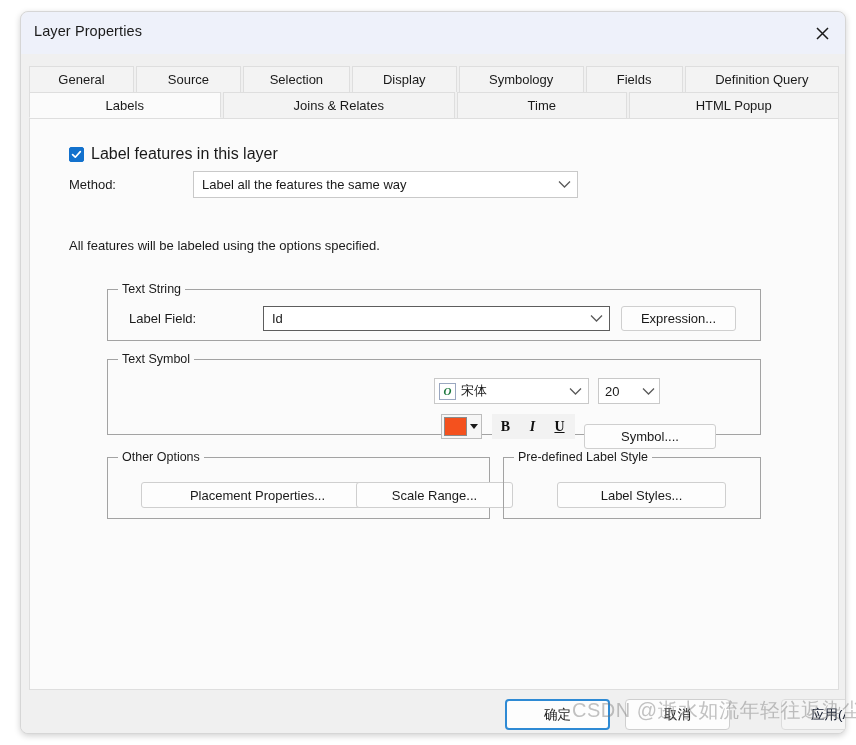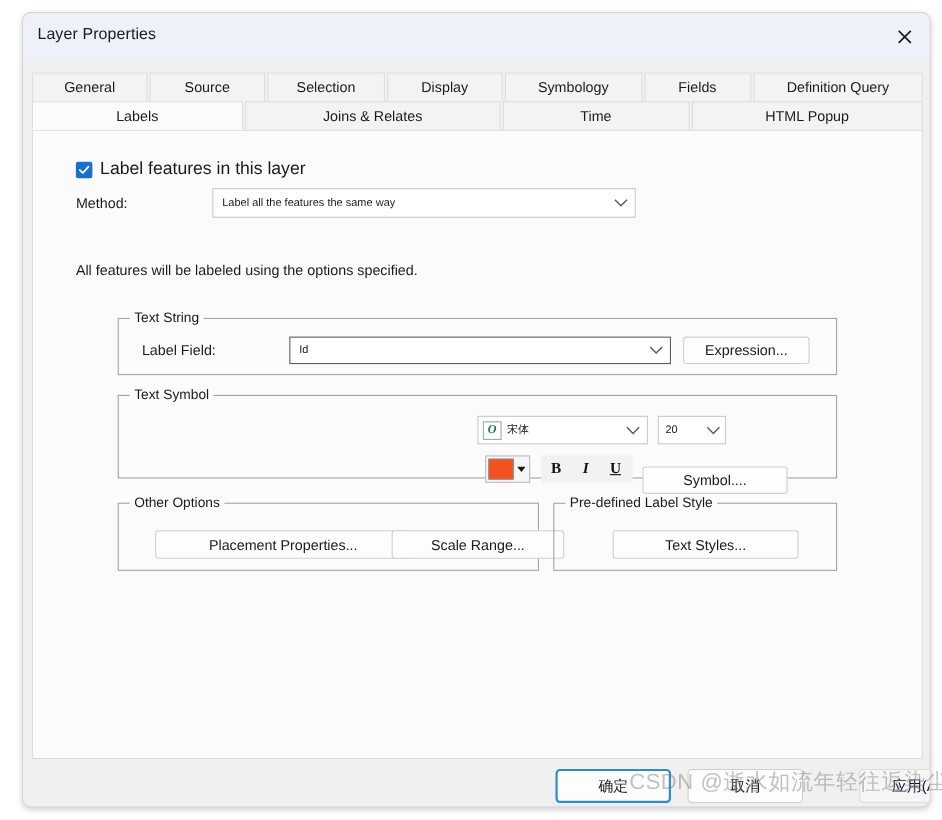--- a/index.html
+++ b/index.html
@@ -145,21 +145,21 @@
     border: 1px solid #c9c9c9;
     box-sizing: border-box;
     display: flex;
     align-items: center;
     cursor: pointer;
     position: relative;
   }
   .combo .combo-text {
     flex: 1;
     padding-left: 8px;
-    font-size: 10px;
+    font-size: 13px;
     color: #1a1a1a;
     white-space: nowrap;
     overflow: hidden;
   }
   .chev {
     width: 26px;
     display: flex;
     align-items: center;
     justify-content: center;
   }
@@ -522,21 +522,21 @@
     </div>
 
     <div class="group g-otheroptions">
       <div class="group-title">Other Options</div>
       <div class="btn placement-btn">Placement Properties...</div>
       <div class="btn scale-btn">Scale Range...</div>
     </div>
 
     <div class="group g-predefined">
       <div class="group-title">Pre-defined Label Style</div>
-      <div class="btn labelstyles-btn">Text Styles...</div>
+      <div class="btn labelstyles-btn">Label Styles...</div>
     </div>
 
   </div>
 
   <div class="footer">
     <div class="foot-btn foot-ok">确定</div>
     <div class="foot-btn foot-cancel">取消</div>
     <div class="foot-btn foot-apply">应用(A)</div>
   </div>
 

